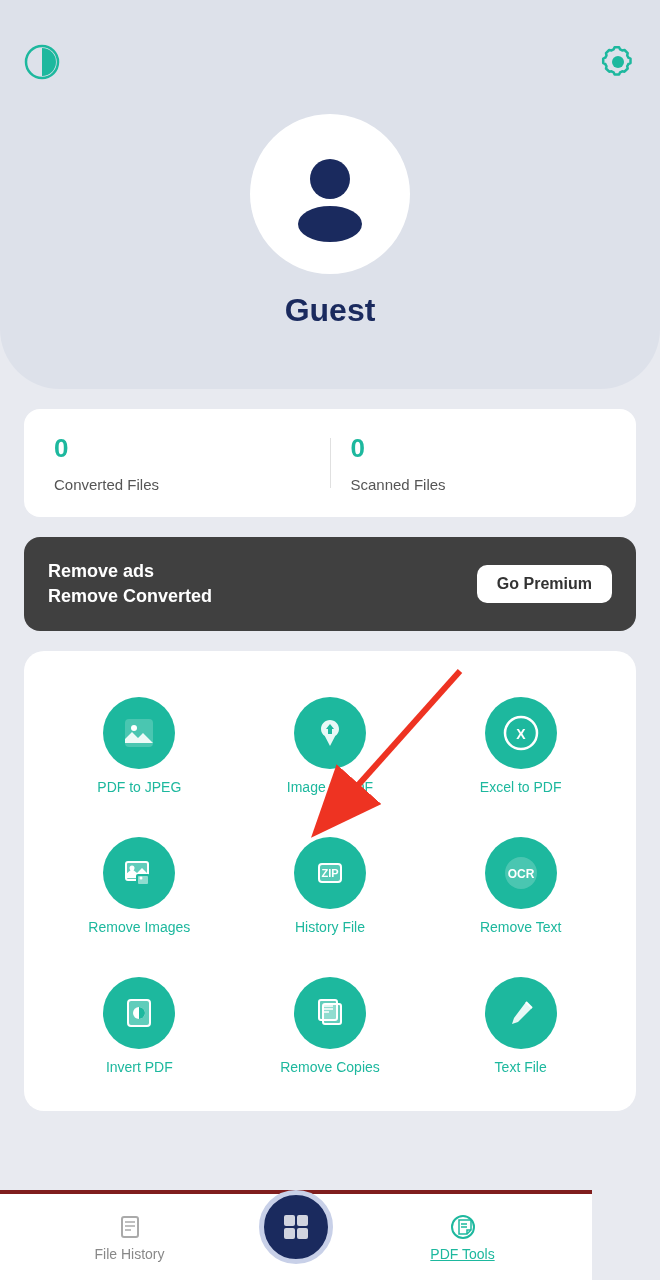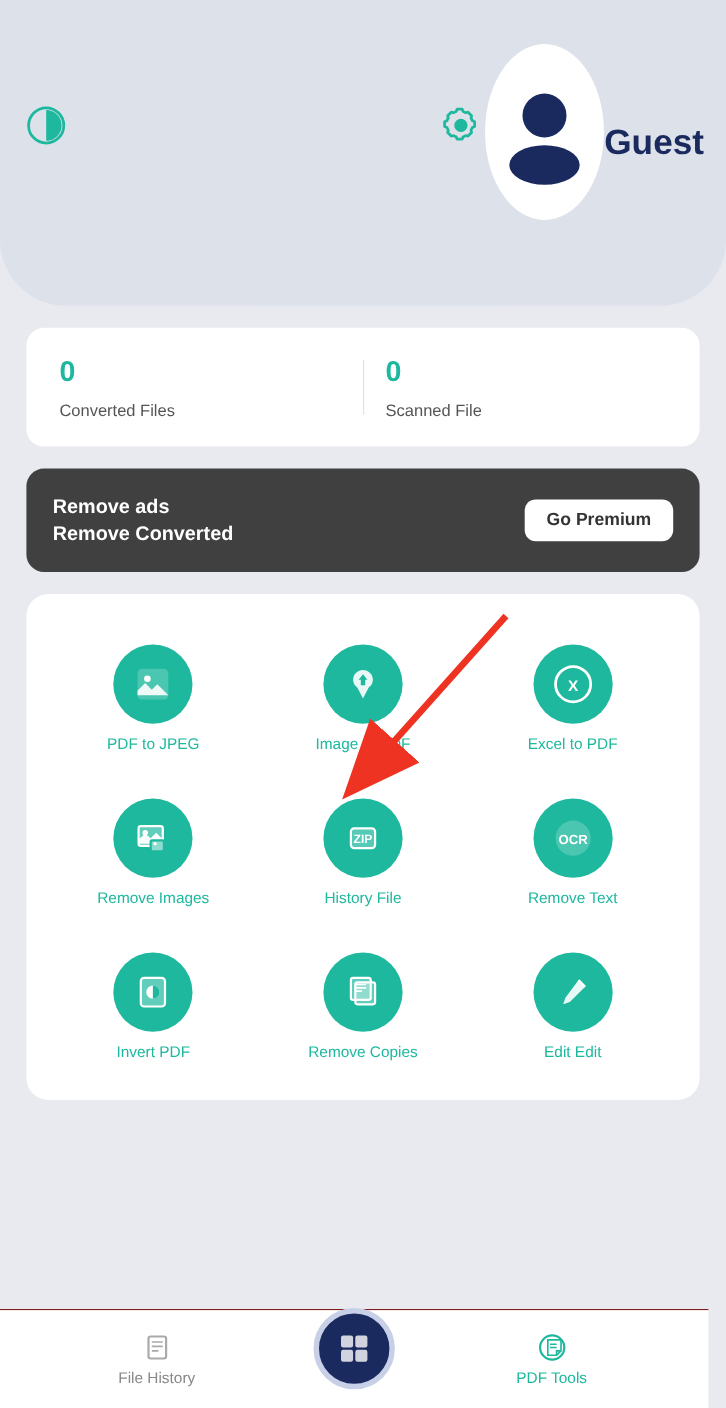--- a/index.html
+++ b/index.html
@@ -10,21 +10,21 @@
       font-family: -apple-system, BlinkMacSystemFont, 'Segoe UI', sans-serif;
       background: #e8eaf0;
       position: relative;
       overflow-x: hidden;
     }
 
     
     .profile-section {
       background: #dde1ea;
       display: flex;
-      flex-direction: row;
+      flex-direction: column;
       align-items: center;
       padding: 40px 20px 60px;
       position: relative;
       border-radius: 0 0 60px 60px;
       justify-content: flex-end;
     }
 
     .top-bar {
       width: 100%;
       display: flex;
@@ -191,46 +191,47 @@
       width: 100%;
       height: 100%;
       pointer-events: none;
     }
 
     
     .bottom-nav {
       position: fixed;
       bottom: 0;
       left: 0;
-      width: 644px;
+      width: 592px;
       height: 90px;
       background: white;
       display: flex;
       align-items: center;
       justify-content: space-around;
-      border-top: 1px solid #7f1d1d;
+      border-top: 4px solid #7f1d1d;
       z-index: 100;
     }
 
     .nav-item {
       display: flex;
       flex-direction: column;
       align-items: center;
       gap: 5px;
       cursor: pointer;
       flex: 1;
     }
 
     .nav-label {
       font-size: 14px;
       color: #888;
     }
 
     .nav-label.active {
       color: #1db89e;
+      text-decoration: underline;
     }
 
     .nav-center-btn {
       width: 74px;
       height: 74px;
       border-radius: 50%;
       background: #1a2a5e;
       border: 5px solid #c8d0e8;
       display: flex;
       align-items: center;
@@ -275,21 +276,21 @@
 </div>
 
 <div class="stats-card">
   <div class="stat-item">
     <span class="stat-number">0</span>
     <span class="stat-label">Converted Files</span>
   </div>
   <div class="stat-divider"></div>
   <div class="stat-item">
     <span class="stat-number">0</span>
-    <span class="stat-label">Scanned File</span>
+    <span class="stat-label">Scanned Files</span>
   </div>
 </div>
 
 <div class="premium-banner">
   <div class="premium-text">
     <div>Remove ads</div>
     <div>Remove Converted</div>
   </div>
   <button class="go-premium-btn">Go Premium</button>
 </div>
@@ -387,21 +388,21 @@
         <span class="tool-label">Remove Copies</span>
       </div>
 
       <div class="tool-item">
         <div class="tool-icon-circle">
           <svg width="38" height="38" viewBox="0 0 38 38">
             <path d="M24 8 L30 14 L16 28 L10 30 L12 24 Z" fill="white" opacity="0.9"></path>
             <path d="M24 8 L30 14" stroke="white" stroke-width="2" fill="none"></path>
           </svg>
         </div>
-        <span class="tool-label">Edit Edit</span>
+        <span class="tool-label">Text File</span>
       </div>
 
     </div>
   </div>
 
   <svg class="arrow-overlay" viewBox="0 0 660 500" preserveAspectRatio="xMidYMid meet" style="position:absolute;top:0;left:0;width:100%;height:500px;pointer-events:none;">
 
     <defs>
       <marker id="arrowhead" markerWidth="12" markerHeight="10" refX="6" refY="5" orient="auto">
         <polygon points="0 0, 12 5, 0 10" fill="#e32"></polygon>

